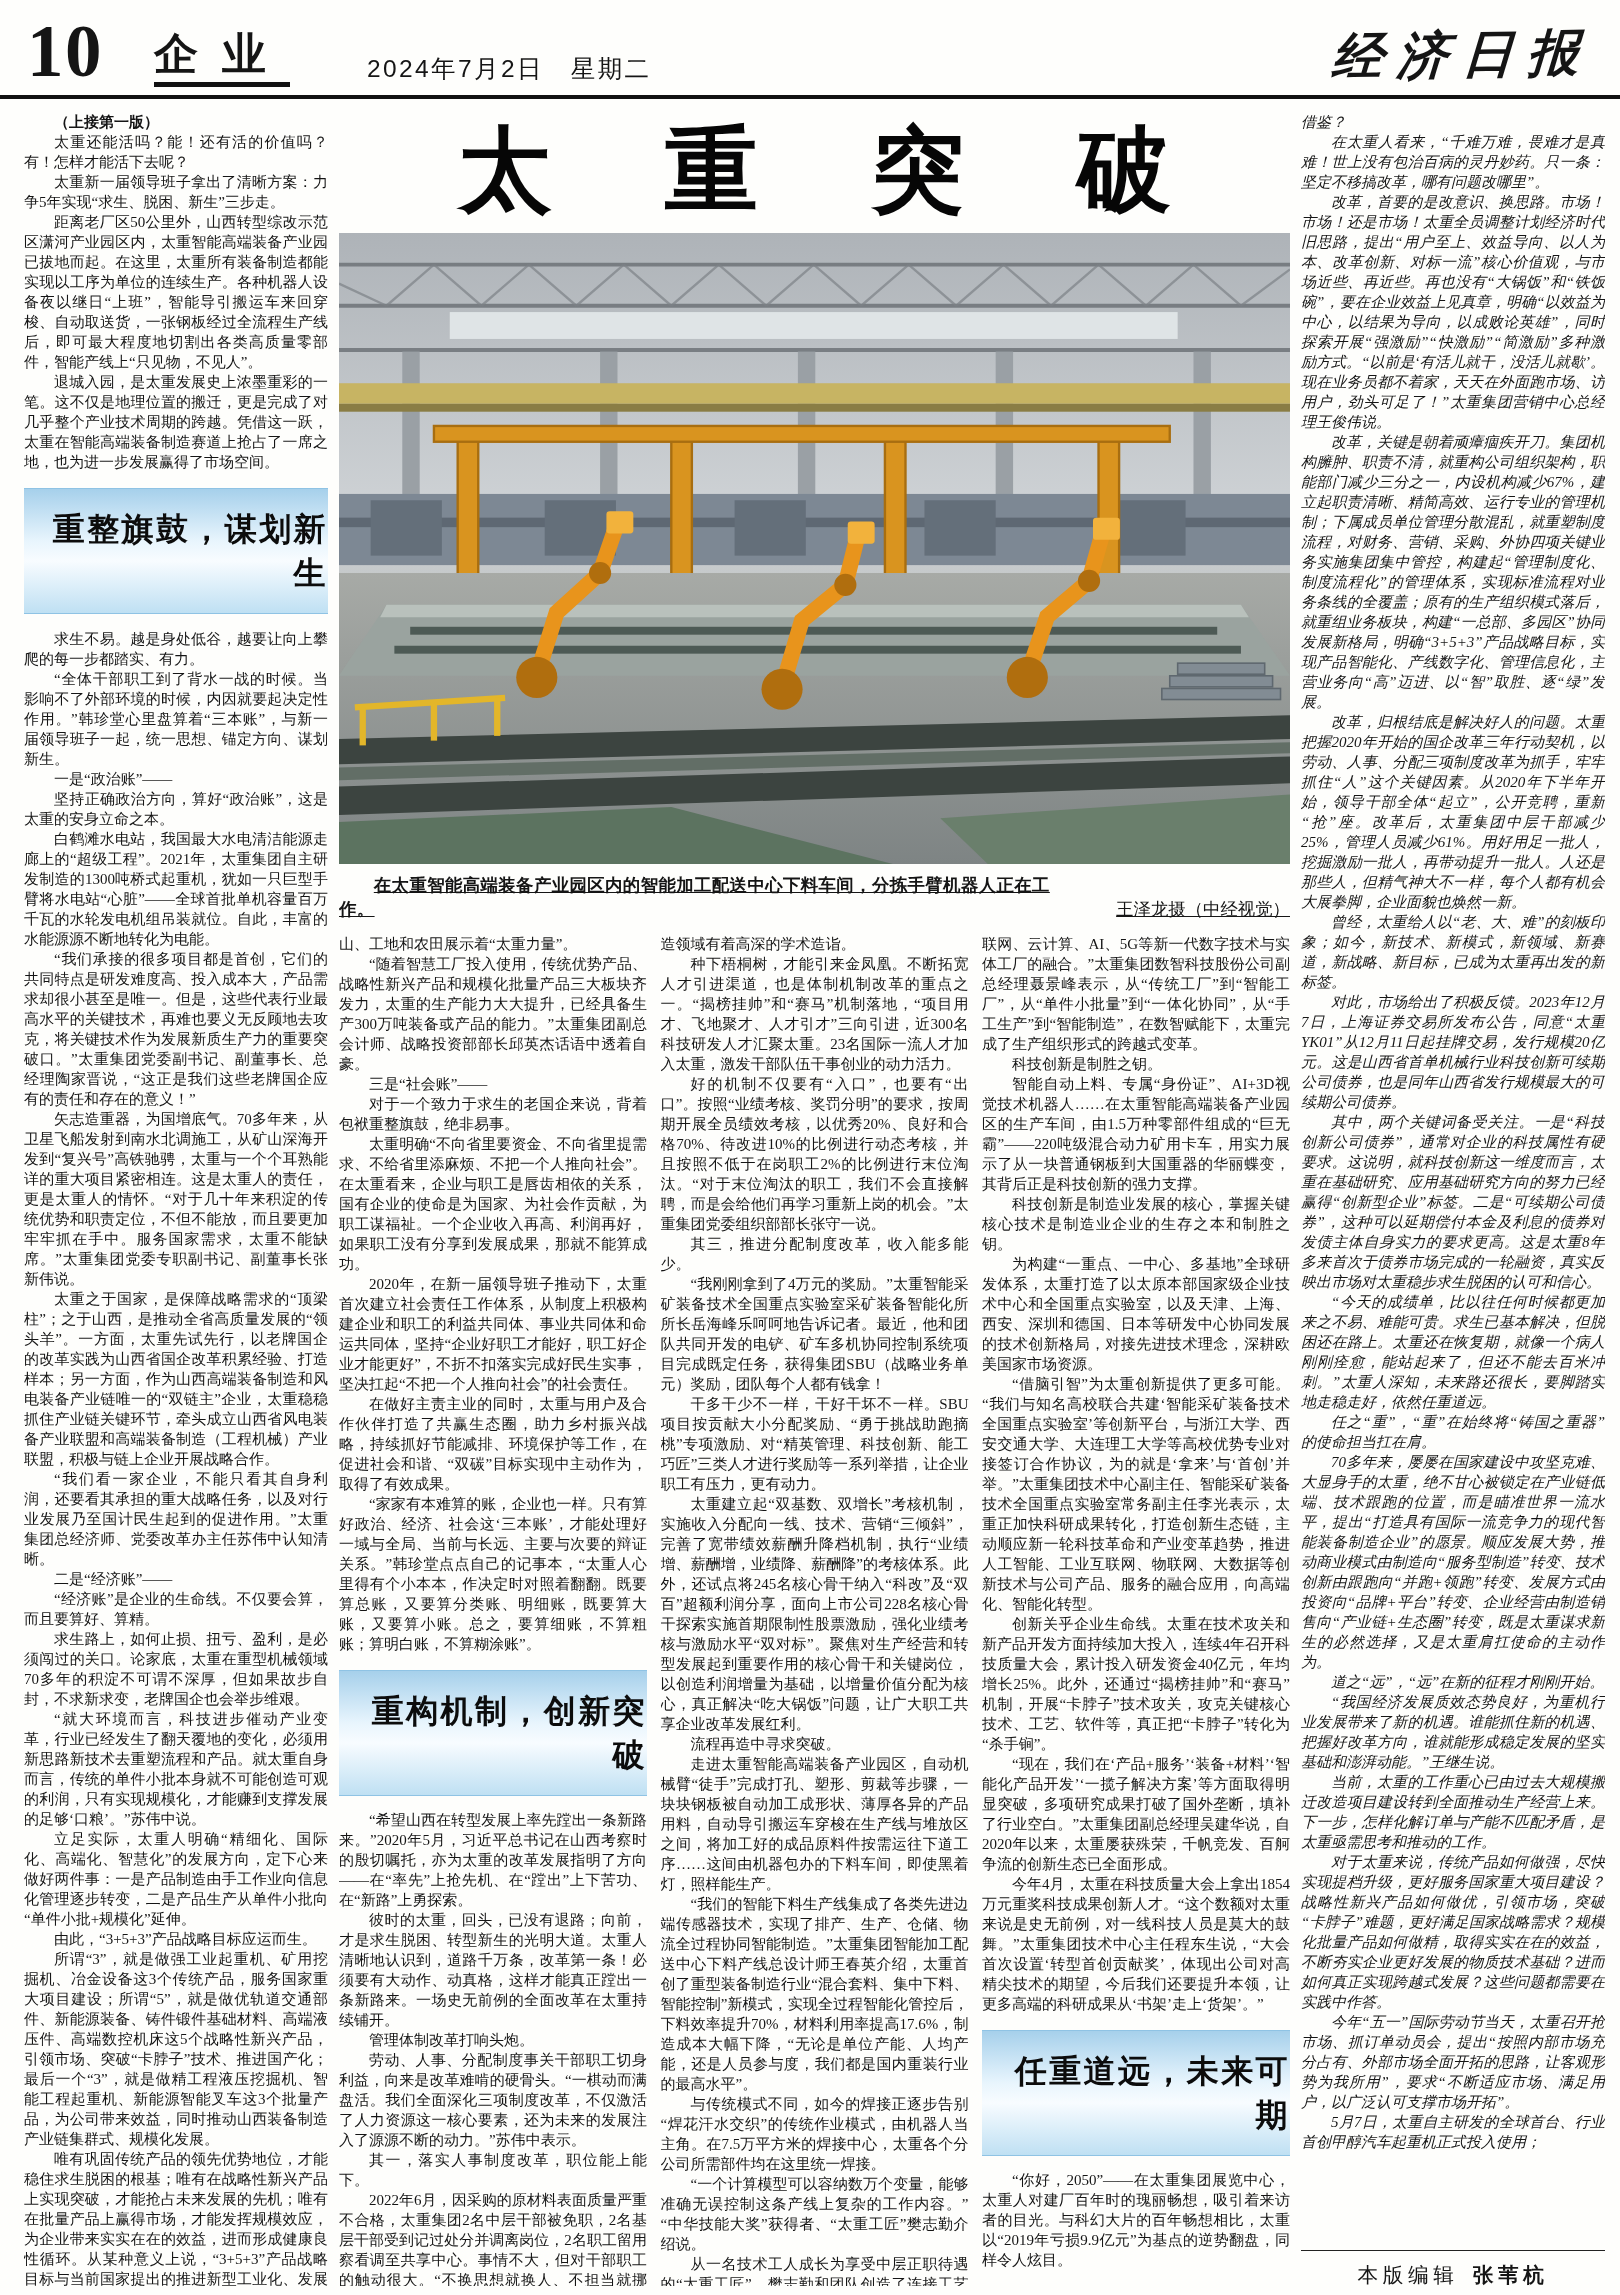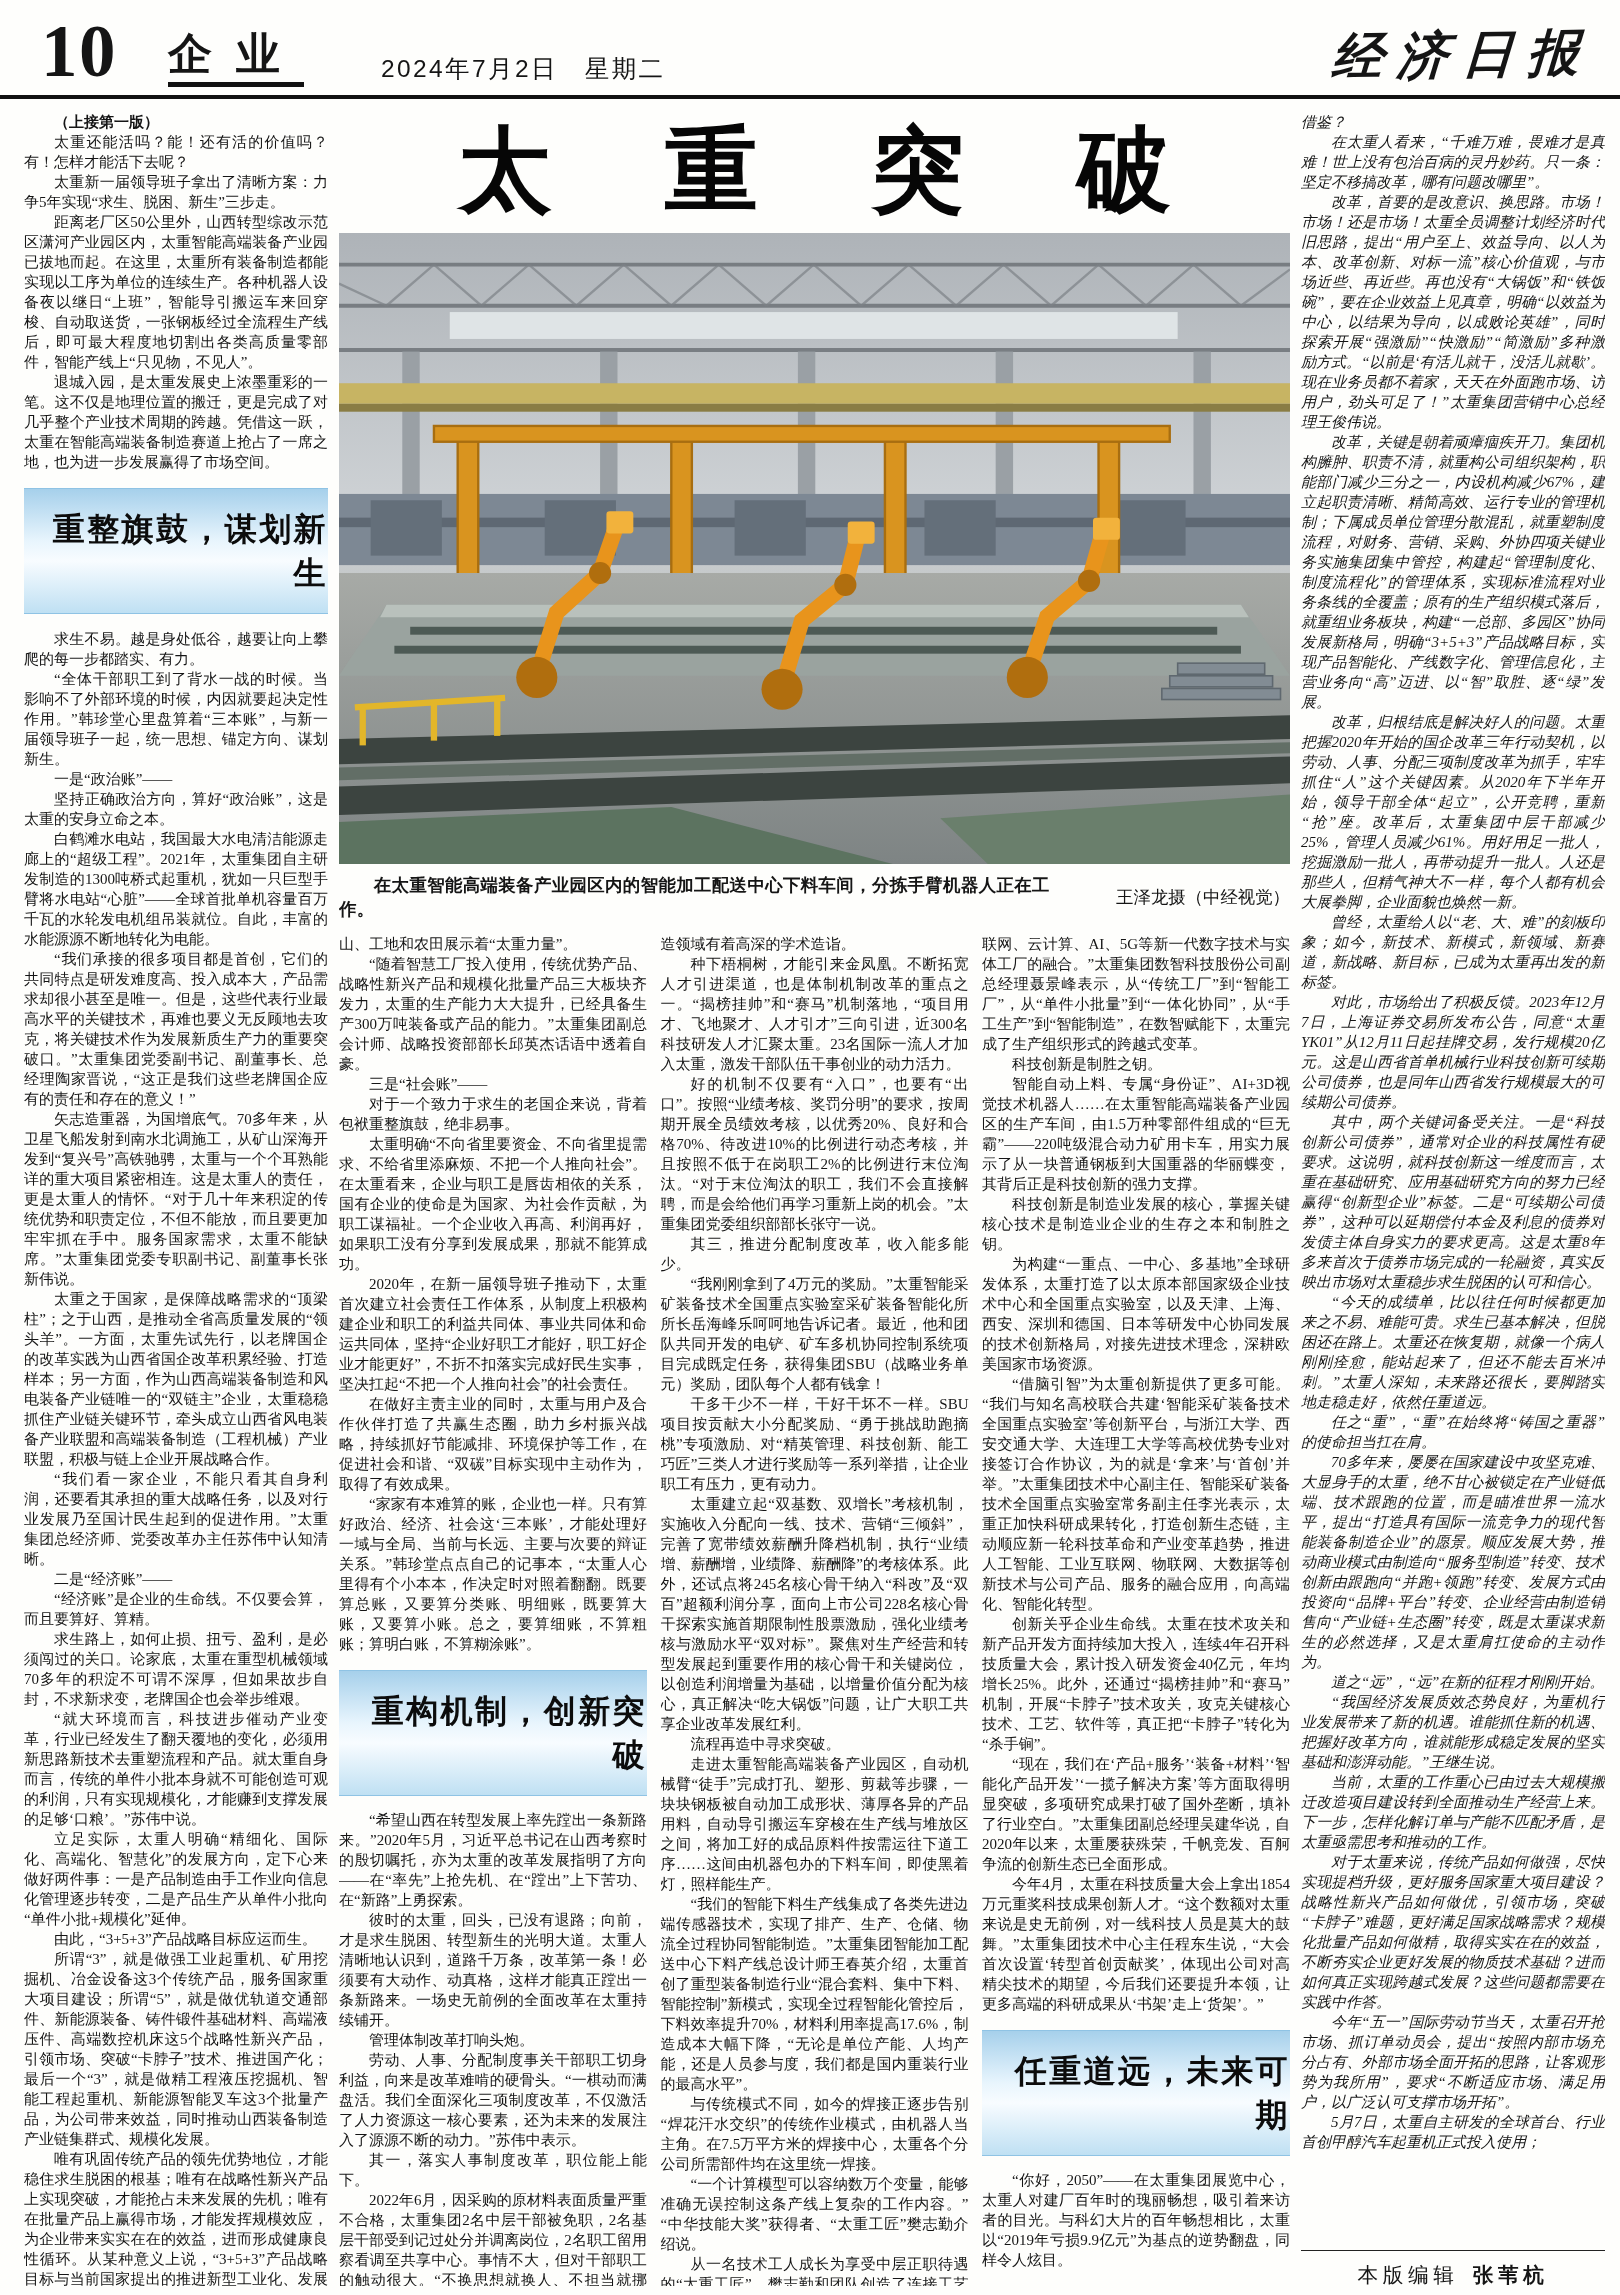--- a/index.html
+++ b/index.html
@@ -1,19 +1,19 @@
 <!DOCTYPE html>
 <html lang="zh" style="font-size:12.7px"><head>
 <meta charset="utf-8">
 <style>
   html,body{margin:0;padding:0;background:#e8e8e4;}
   .page{position:relative;width:1621px;height:2295px;background:#fefefc;overflow:hidden;
         font-family:"Liberation Serif","DejaVu Serif",serif;color:#151515;}
   
-  .header{position:absolute;left:41px;top:8px;right:20.6px;height:85px;}
+  .header{position:absolute;left:27px;top:8px;right:20.6px;height:85px;}
   .pageno{position:absolute;left:0;bottom:4.7px;font-family:"Liberation Serif",serif;
           font-size:73px;font-weight:bold;line-height:1;letter-spacing:1.6px;}
   .section-name{position:absolute;left:127px;bottom:6.3px;font-size:44px;font-weight:bold;
           letter-spacing:24px;line-height:1;border-bottom:5.5px solid #111;padding-bottom:4.7px;}
   .date{position:absolute;left:340px;bottom:8px;font-family:"Liberation Sans",sans-serif;
           font-size:24.5px;letter-spacing:2.4px;}
   .masthead{position:absolute;right:8px;bottom:3.2px;font-family:"DejaVu Serif",serif;
           font-size:51px;font-weight:bold;font-style:italic;letter-spacing:14.2px;
           transform:skewX(-4deg) rotate(-1deg);}
   .header-rule{position:absolute;left:0;top:95px;width:1621px;height:4px;background:#111;}
@@ -28,21 +28,21 @@
      border-top:0.8px solid #8fc3e4;border-bottom:0.8px solid #8fc3e4;}
   .subhead span{font-family:"Liberation Sans","DejaVu Sans",sans-serif;font-size:32px;
      font-weight:bold;letter-spacing:2.4px;color:#0c0c0c;}
   
   .center{position:absolute;left:339px;top:112px;width:951px;height:2174px;overflow:hidden;}
   .headline{height:116px;display:flex;align-items:center;justify-content:center;}
   .headline-inner{width:712px;display:flex;justify-content:space-between;
      font-family:"Liberation Sans","DejaVu Sans",sans-serif;font-size:93px;font-weight:bold;
      line-height:1;color:#060606;}
   .photo{margin-top:4.7px;width:951px;height:631px;display:block;background:#b9bdc1;}
-  .caption-row{margin-top:9.5px;display:flex;justify-content:space-between;align-items:center;}
+  .caption-row{margin-top:9.5px;display:flex;justify-content:space-between;align-items:flex-end;text-decoration:underline;}
   .caption{font-size:17.4px;font-weight:bold;letter-spacing:0.4px;text-indent:2em;max-width:712px;}
   .credit{font-size:17.4px;white-space:nowrap;}
   .mid-cols{margin-top:12.7px;display:flex;gap:13.5px;height:1377px;overflow:hidden;}
   .mid-col{flex:1 1 0;overflow:hidden;text-align:justify;}
   
   .footer{position:absolute;left:1301px;bottom:6.3px;width:304px;text-align:center;
      border-top:1.6px solid #222;padding-top:9.5px;}
   .footer span{font-size:20.6px;letter-spacing:4.7px;}
   .footer .ed-name{margin-left:11px;font-weight:bold;}
 </style>

